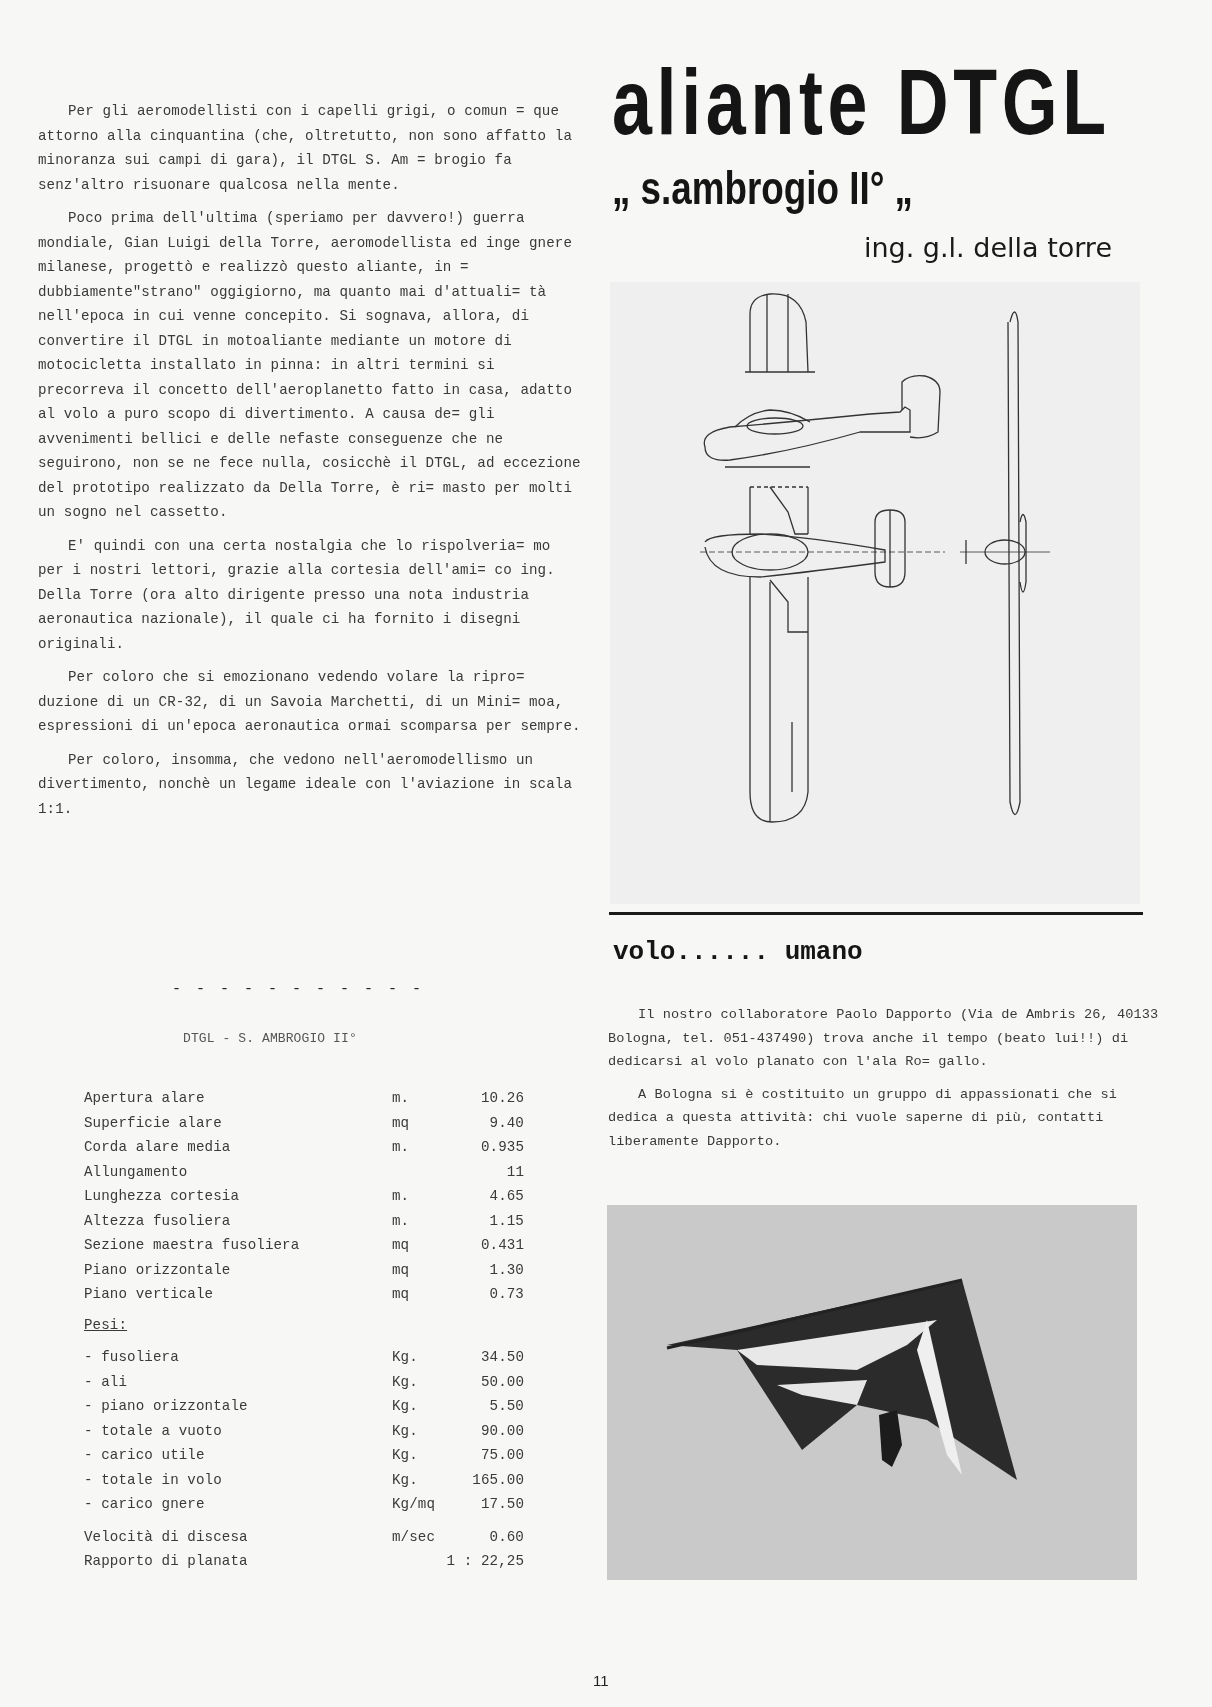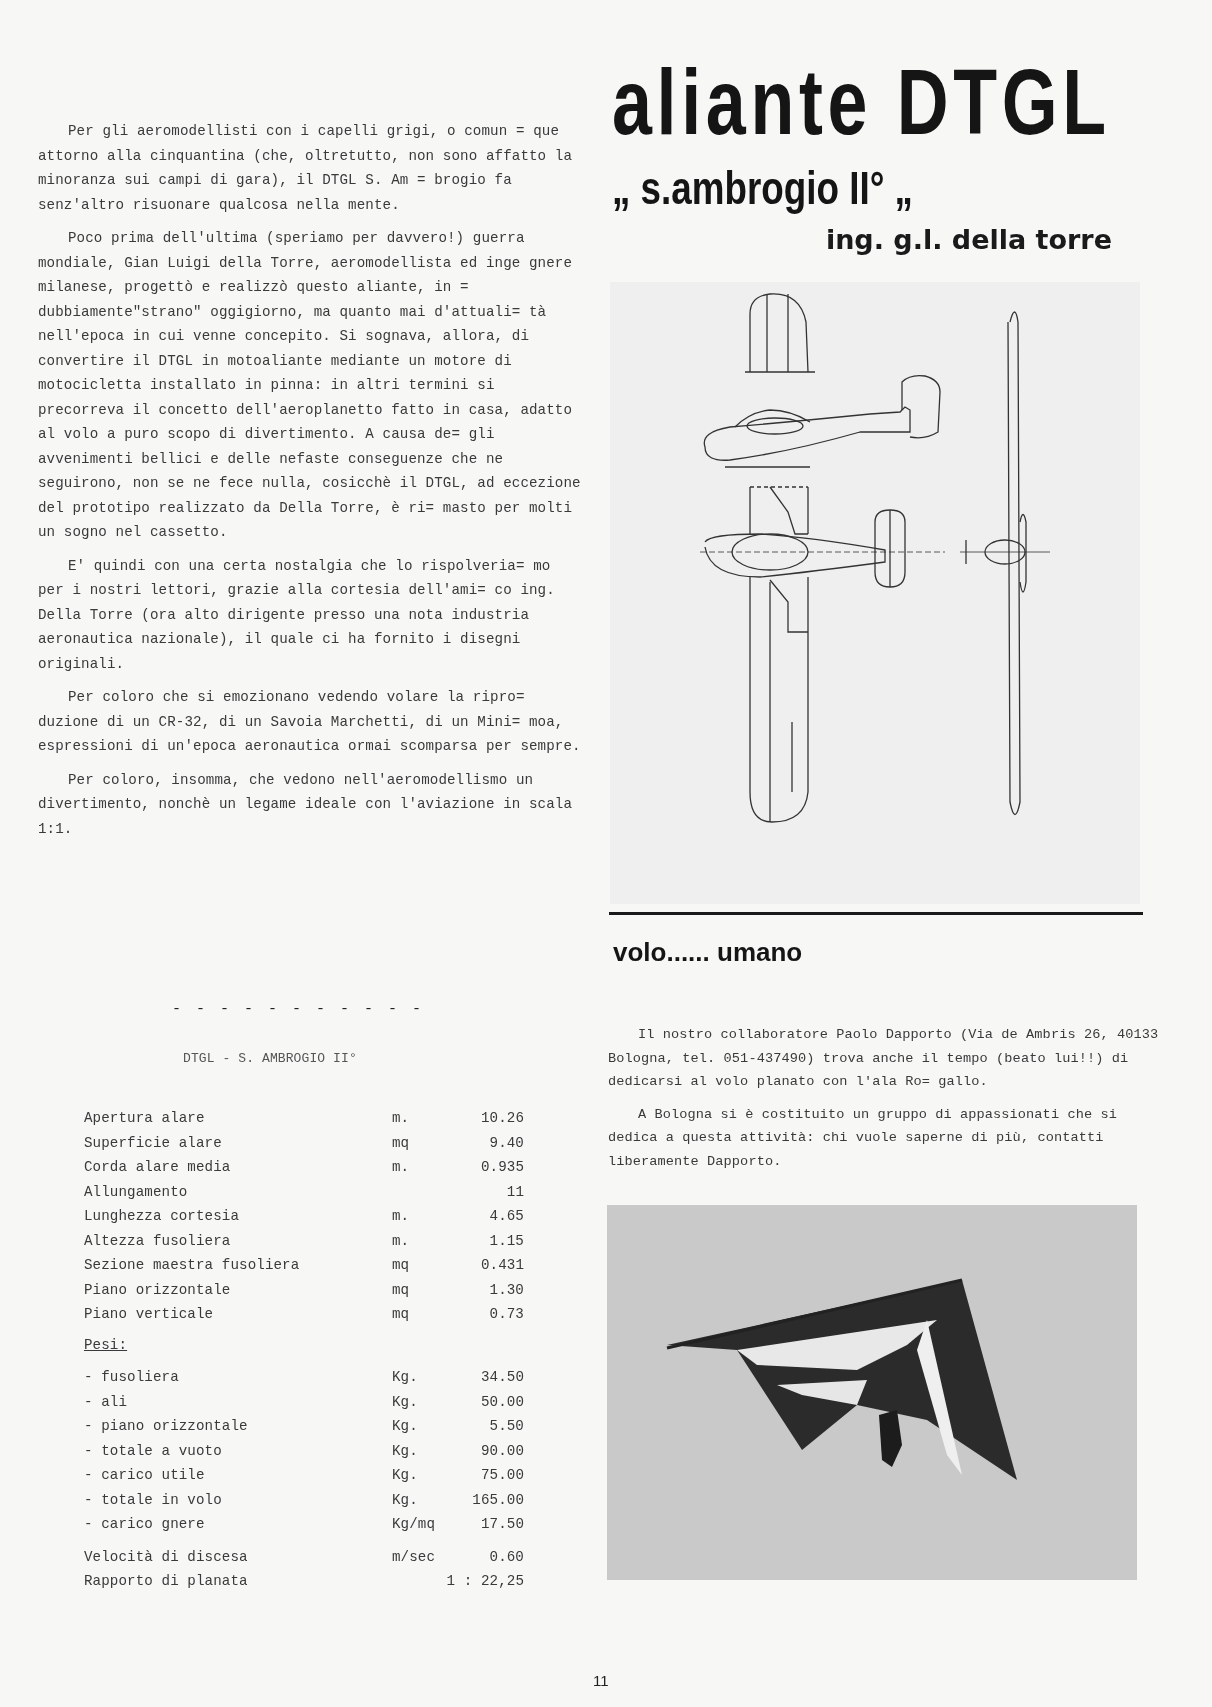--- a/index.html
+++ b/index.html
@@ -1,21 +1,21 @@
 <!DOCTYPE html>
 <html><head>
 <meta charset="utf-8">
 <style>
   html, body { margin:0; padding:0; }
   body {
     width:1212px; height:1707px; position:relative; overflow:hidden;
     background:#f7f7f6; color:#333;
     font-family:"Liberation Mono", "DejaVu Sans Mono", monospace;
   }
-  .tw { font-family:"Liberation Mono", "DejaVu Sans Mono", monospace; font-size:14.2px; letter-spacing:0.1px; color:#3a3a3a;margin-top:20px; }
+  .tw { font-family:"Liberation Mono", "DejaVu Sans Mono", monospace; font-size:14.2px; letter-spacing:0.1px; color:#3a3a3a; }
   #left-col { position:absolute; left:38px; top:99px; width:545px; }
   #left-col p { margin:0 0 9px 0; line-height:24.5px; text-indent:30px; }
   #divider-dashes { position:absolute; left:172px; top:981px; letter-spacing:3px; font-size:15px; color:#222; }
   #specs-title { position:absolute; left:183px; top:1031px; font-size:13px; color:#555; }
   #specs { position:absolute; left:84px; top:1086px; width:440px; }
   .spec-row { position:relative; height:24.5px; line-height:24.5px; }
   .spec-row .lbl { position:absolute; left:0; }
   .spec-row .unit { position:absolute; left:308px; }
   .spec-row .val { position:absolute; right:0; text-align:right; }
   .spec-gap { height:8px; }
@@ -27,30 +27,30 @@
     font-size:92px; line-height:100px; letter-spacing:6px; color:#151515;
     transform:scaleX(0.78); transform-origin:left top; white-space:nowrap;
   }
   #title-sub {
     position:absolute; left:612px; top:160px;
     font-family:"Liberation Sans", sans-serif; font-weight:bold;
     font-size:46px; line-height:56px; color:#151515;
     transform:scaleX(0.8); transform-origin:left top; white-space:nowrap;
   }
   #author {
-    position:absolute; right:100px; top:224px;
-    font-family:"DejaVu Sans", sans-serif; font-weight:bold;
+    position:absolute; right:100px; top:232px;
+    font-family:"DejaVu Sans", sans-serif; font-weight:normal;
     font-size:27px; color:#1a1a1a; white-space:nowrap;
   }
   #drawing { position:absolute; left:610px; top:282px; width:530px; height:622px; background:#efefef; }
   #drawing svg { width:100%; height:100%; }
   #section-rule { position:absolute; left:609px; top:912px; width:534px; height:3px; background:#1a1a1a; }
   #section2-title {
     position:absolute; left:613px; top:937px;
-    font-family:Liberation Sans, sans-serif; font-weight:bold; font-size:26px; color:#151515;
+    font-family:Liberation Mono, monospace; font-weight:bold; font-size:26px; color:#151515;
   }
   #right-col { position:absolute; left:608px; top:1003px; width:555px; }
   #right-col p { margin:0 0 9px 0; line-height:23.5px; text-indent:30px; font-size:13.6px; }
   #photo { position:absolute; left:607px; top:1205px; width:530px; height:375px; background:#c8c8c8; overflow:hidden; }
   #photo svg { width:100%; height:100%; }
   #page-number { position:absolute; left:593px; top:1672px; font-family:"Liberation Sans", sans-serif; font-size:15px; color:#222; }
 </style>
 </head>
 <body>
 

